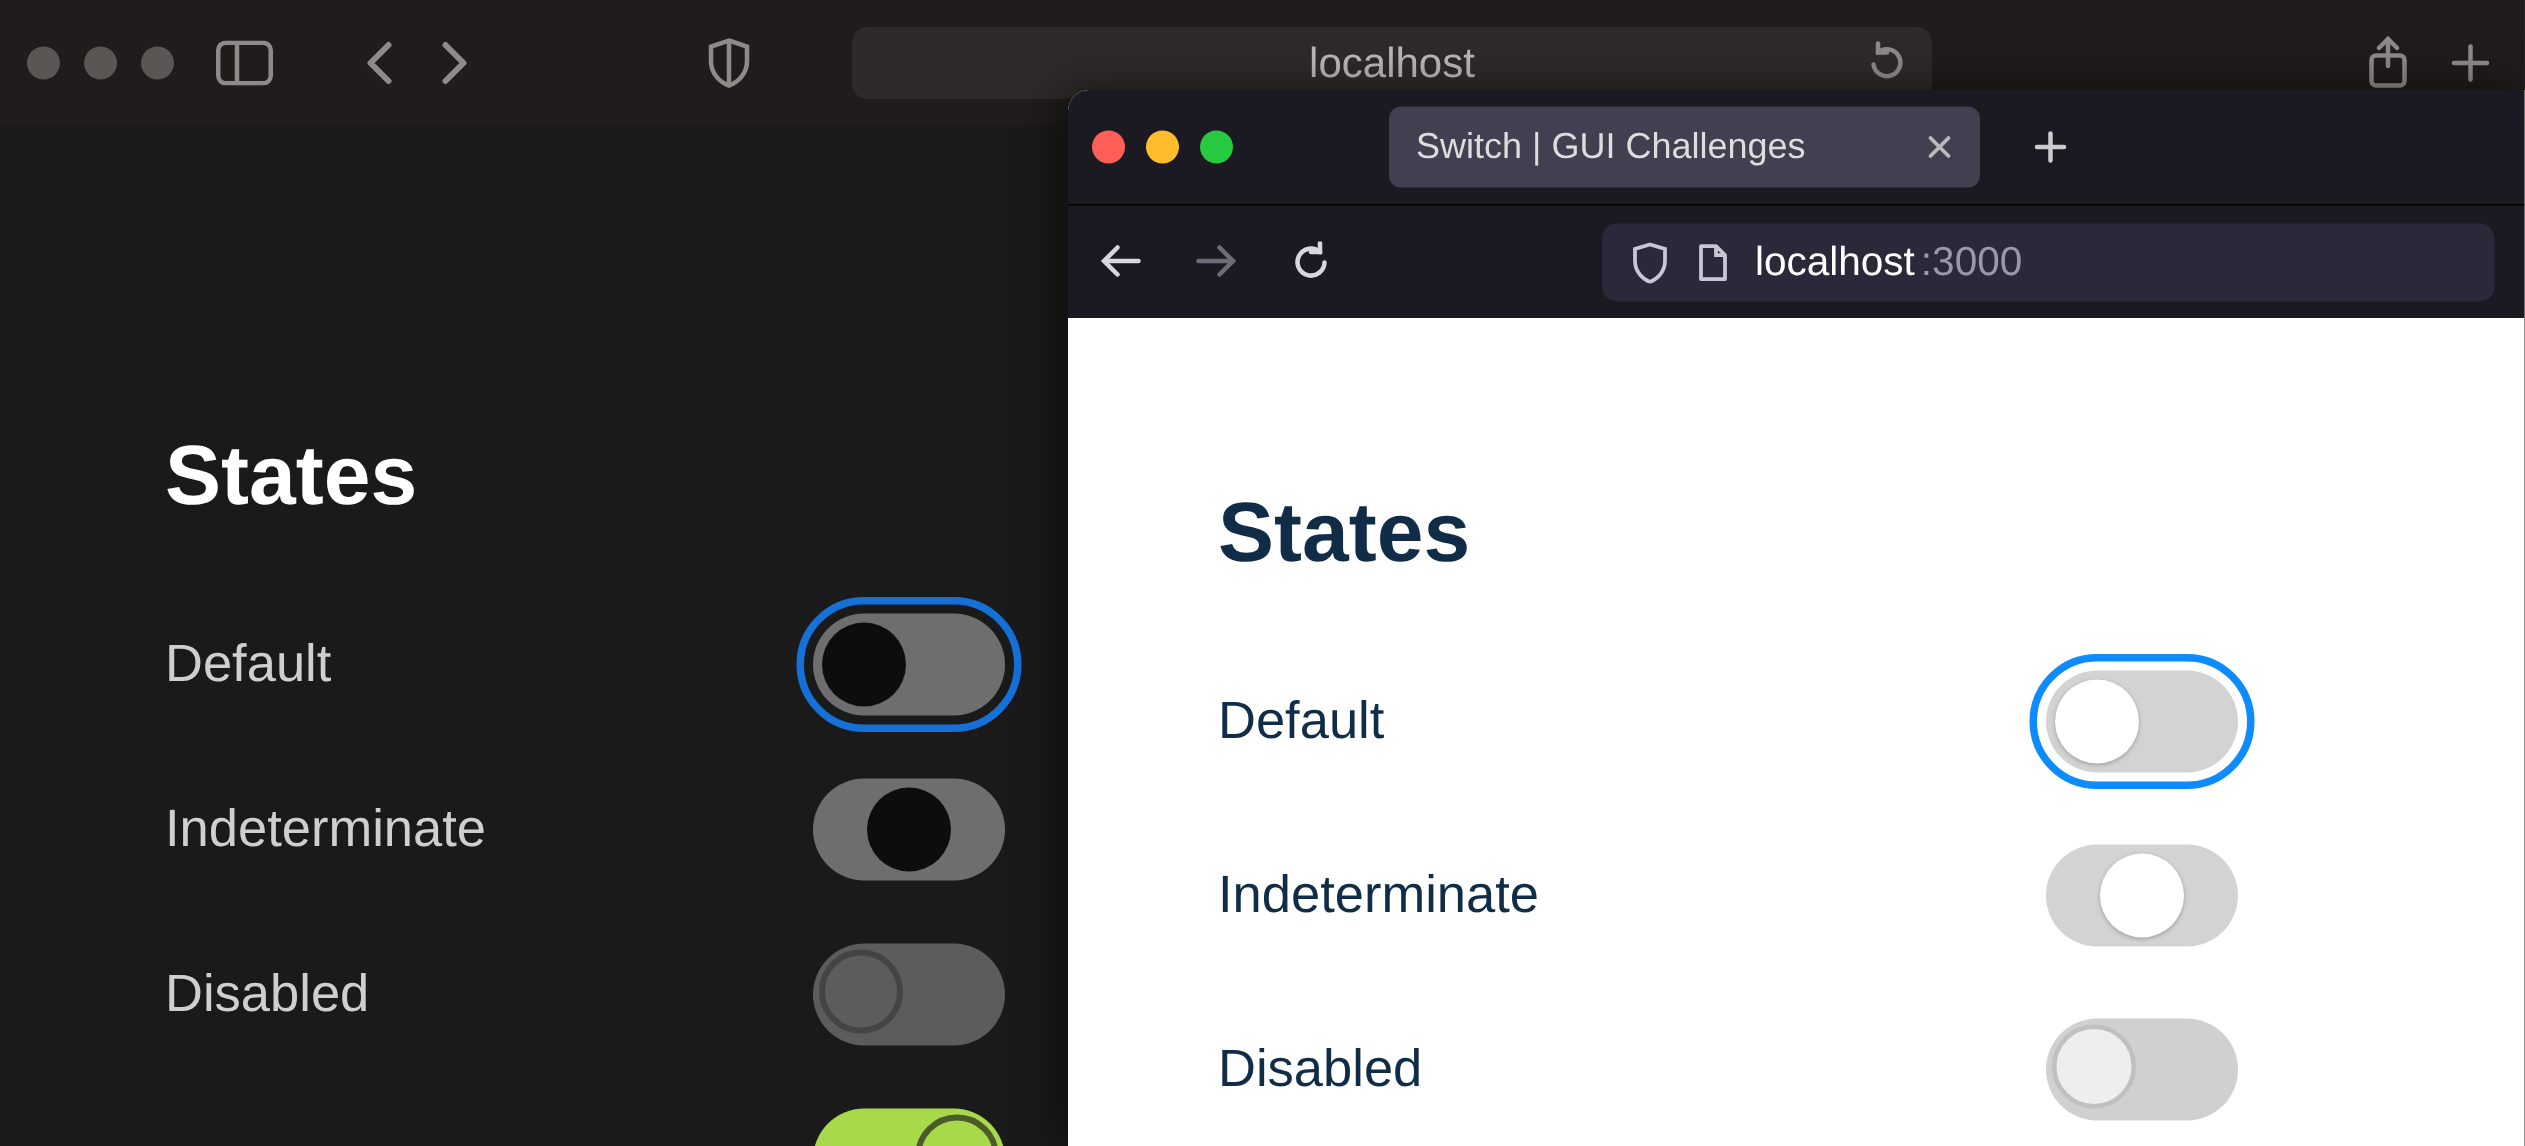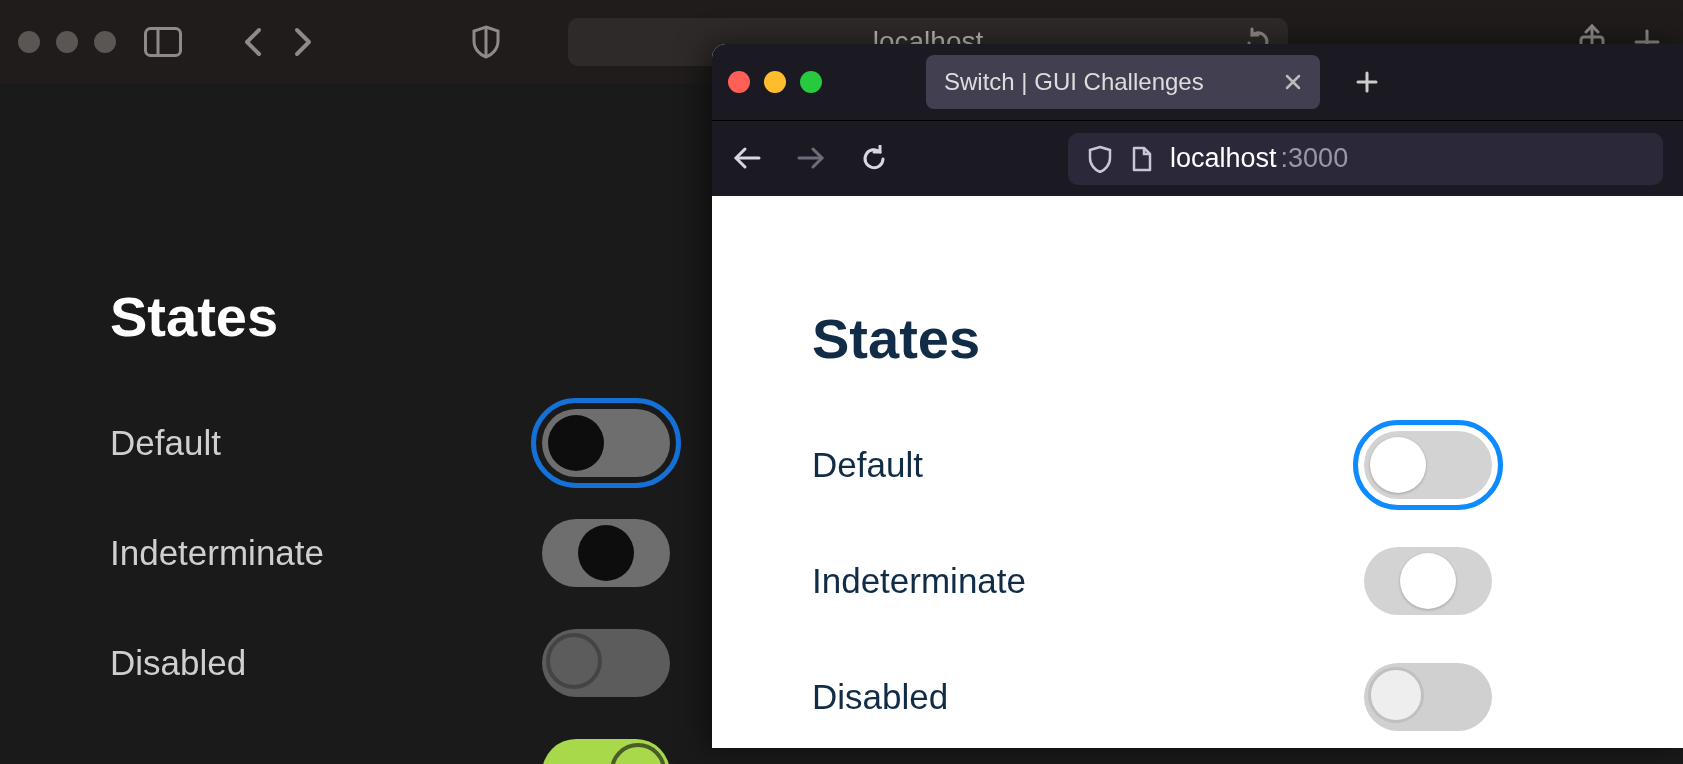--- a/index.html
+++ b/index.html
@@ -48,21 +48,21 @@
   .switch.off .thumb{left:6px;}
   .switch.mid .thumb{left:calc(50% - 28px);}
   .switch.on .thumb{right:6px;}
   .switch.focused{outline:5px solid var(--focus-blue);outline-offset:6px;}
   .switch.disabled-dark{background:#5c5c5c;}
   .switch.disabled-dark .thumb{background:transparent;border:4px solid #444;left:4px;top:4px;}
   .switch.green{background:var(--green);}
   .switch.green .thumb{background:transparent;border:4px solid #4c5b2a;right:4px;top:4px;left:auto;}
   
   
-  .firefox{position:absolute;left:712px;top:44px;width:971px;height:704px;background:var(--light-bg);border-radius:14px 0 0 0;overflow:hidden;box-shadow:-6px 0 30px rgba(0,0,0,.5);}
+  .firefox{position:absolute;left:712px;top:60px;width:971px;height:704px;background:var(--light-bg);border-radius:14px 0 0 0;overflow:hidden;box-shadow:-6px 0 30px rgba(0,0,0,.5);}
   .ff-tabs{height:76px;background:var(--ff-chrome1);display:flex;align-items:center;padding:0 16px;gap:22px;}
   .ff-traffic{display:flex;gap:14px;}
   .ff-traffic .d1{background:#ff5f56;}
   .ff-traffic .d2{background:#ffbd2e;}
   .ff-traffic .d3{background:#27c93f;}
   .ff-traffic .dot{width:22px;height:22px;}
   .tab{background:var(--ff-tab);height:54px;border-radius:8px;display:flex;align-items:center;padding:0 18px;gap:80px;color:#ddd;font-size:24px;min-width:390px;}
   .tab .x{color:#bbb;}
   .ff-newtab{color:#ccc;margin-left:12px;}
   

